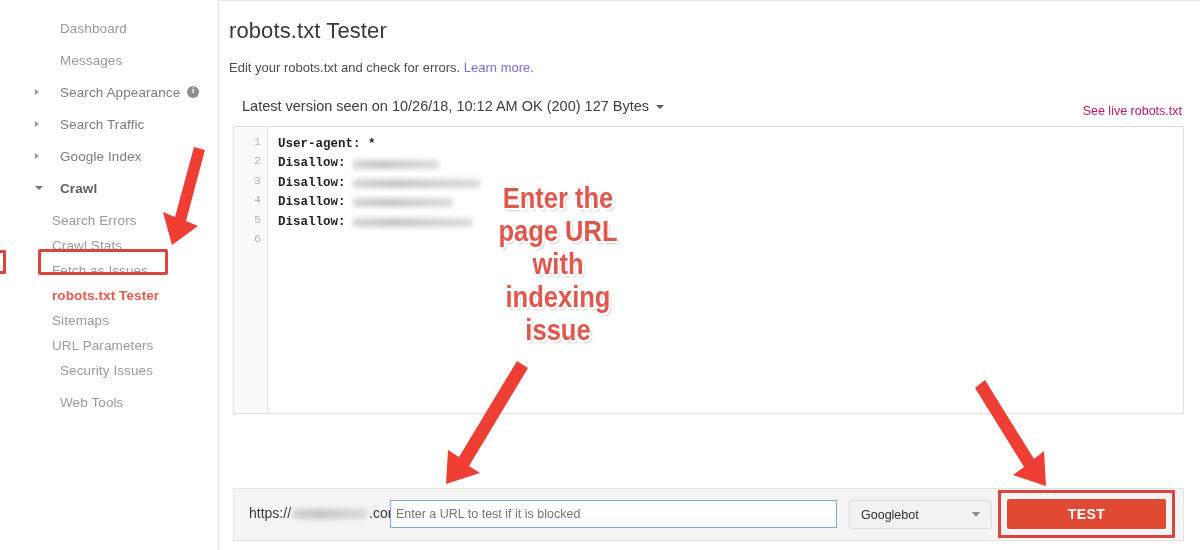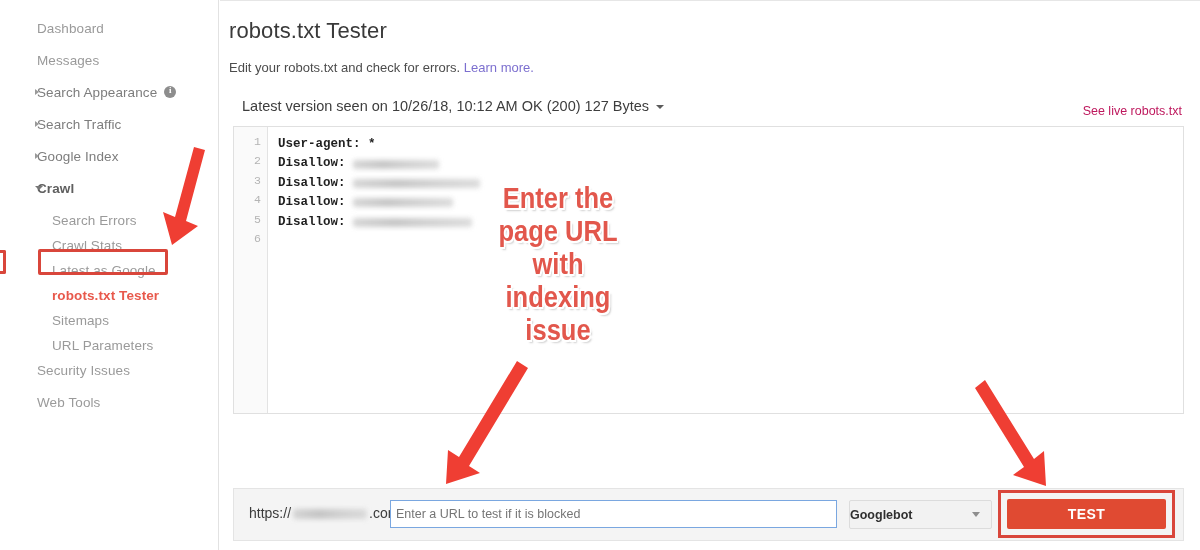--- a/index.html
+++ b/index.html
@@ -14,21 +14,21 @@
   
   .sidebar{
     position:absolute;left:0;top:0;width:219px;height:550px;
     background:#ffffff;border-right:1px solid #e2e2e2;
     box-sizing:border-box;
   }
   .nav{position:absolute;left:0;top:12px;width:219px;}
   .nav-item{
     position:relative;display:flex;align-items:center;
     height:32px;color:#9a9a9a;font-size:13.5px;letter-spacing:.1px;
-    padding-left:37px;box-sizing:border-box;white-space:nowrap;
+    padding-left:60px;box-sizing:border-box;white-space:nowrap;
   }
   .nav-item.sub{padding-left:52px;}
   .nav-item.group{color:#7d7d7d;}
   .nav-item.crawl{color:#5f5f5f;font-weight:bold;}
   .caret{
     position:absolute;left:35px;top:50%;transform:translateY(-50%);
     width:0;height:0;border-left:4px solid #9a9a9a;
     border-top:3.5px solid transparent;border-bottom:3.5px solid transparent;
   }
   .caret.open{
@@ -159,21 +159,21 @@
     position:absolute;left:156px;top:11px;width:447px;height:28px;
     border:1px solid #7aa7e0;background:#ffffff;box-sizing:border-box;
     font-size:12.5px;color:#8d8d8d;padding:0 5px;font-family:"Liberation Sans",sans-serif;
     outline:none;
   }
   .bot-select{
     position:absolute;left:615px;top:11px;width:143px;height:29px;
     background:#f2f2f2;border:1px solid #dcdcdc;border-radius:2px;
     box-sizing:border-box;display:flex;align-items:center;cursor:pointer;
   }
-  .bot-select .lbl{font-size:12.5px;color:#2f2f2f;font-weight:bold;}
+  .bot-select .lbl{font-size:12.5px;color:#2f2f2f;font-weight:normal;margin-left:11px;}
   .bot-select .arrow{
     position:absolute;right:11px;width:0;height:0;
     border-left:4.5px solid transparent;border-right:4.5px solid transparent;
     border-top:5px solid #8e8e8e;
   }
   .test-btn{
     position:absolute;left:773px;top:10px;width:159px;height:30px;
     background:#e04a32;border-radius:2px;color:#ffffff;font-size:14px;
     font-weight:bold;letter-spacing:.4px;
     display:flex;align-items:center;justify-content:center;cursor:pointer;
@@ -237,21 +237,21 @@
 
       <div class="nav-item sub" style="position: absolute; top: 192px; width: 219px;">
         <span>Search Errors</span>
       </div>
 
       <div class="nav-item sub" style="position: absolute; top: 217px; width: 219px;">
         <span>Crawl Stats</span>
       </div>
 
       <div class="nav-item sub" style="position: absolute; top: 242px; width: 219px;">
-        <span>Latest as Google</span>
+        <span>Fetch as Issues</span>
       </div>
 
       <div class="nav-item sub highlight" style="position: absolute; top: 267px; width: 219px;">
         <span>robots.txt Tester</span>
       </div>
 
       <div class="nav-item sub" style="position: absolute; top: 292px; width: 219px;">
         <span>Sitemaps</span>
       </div>
 

